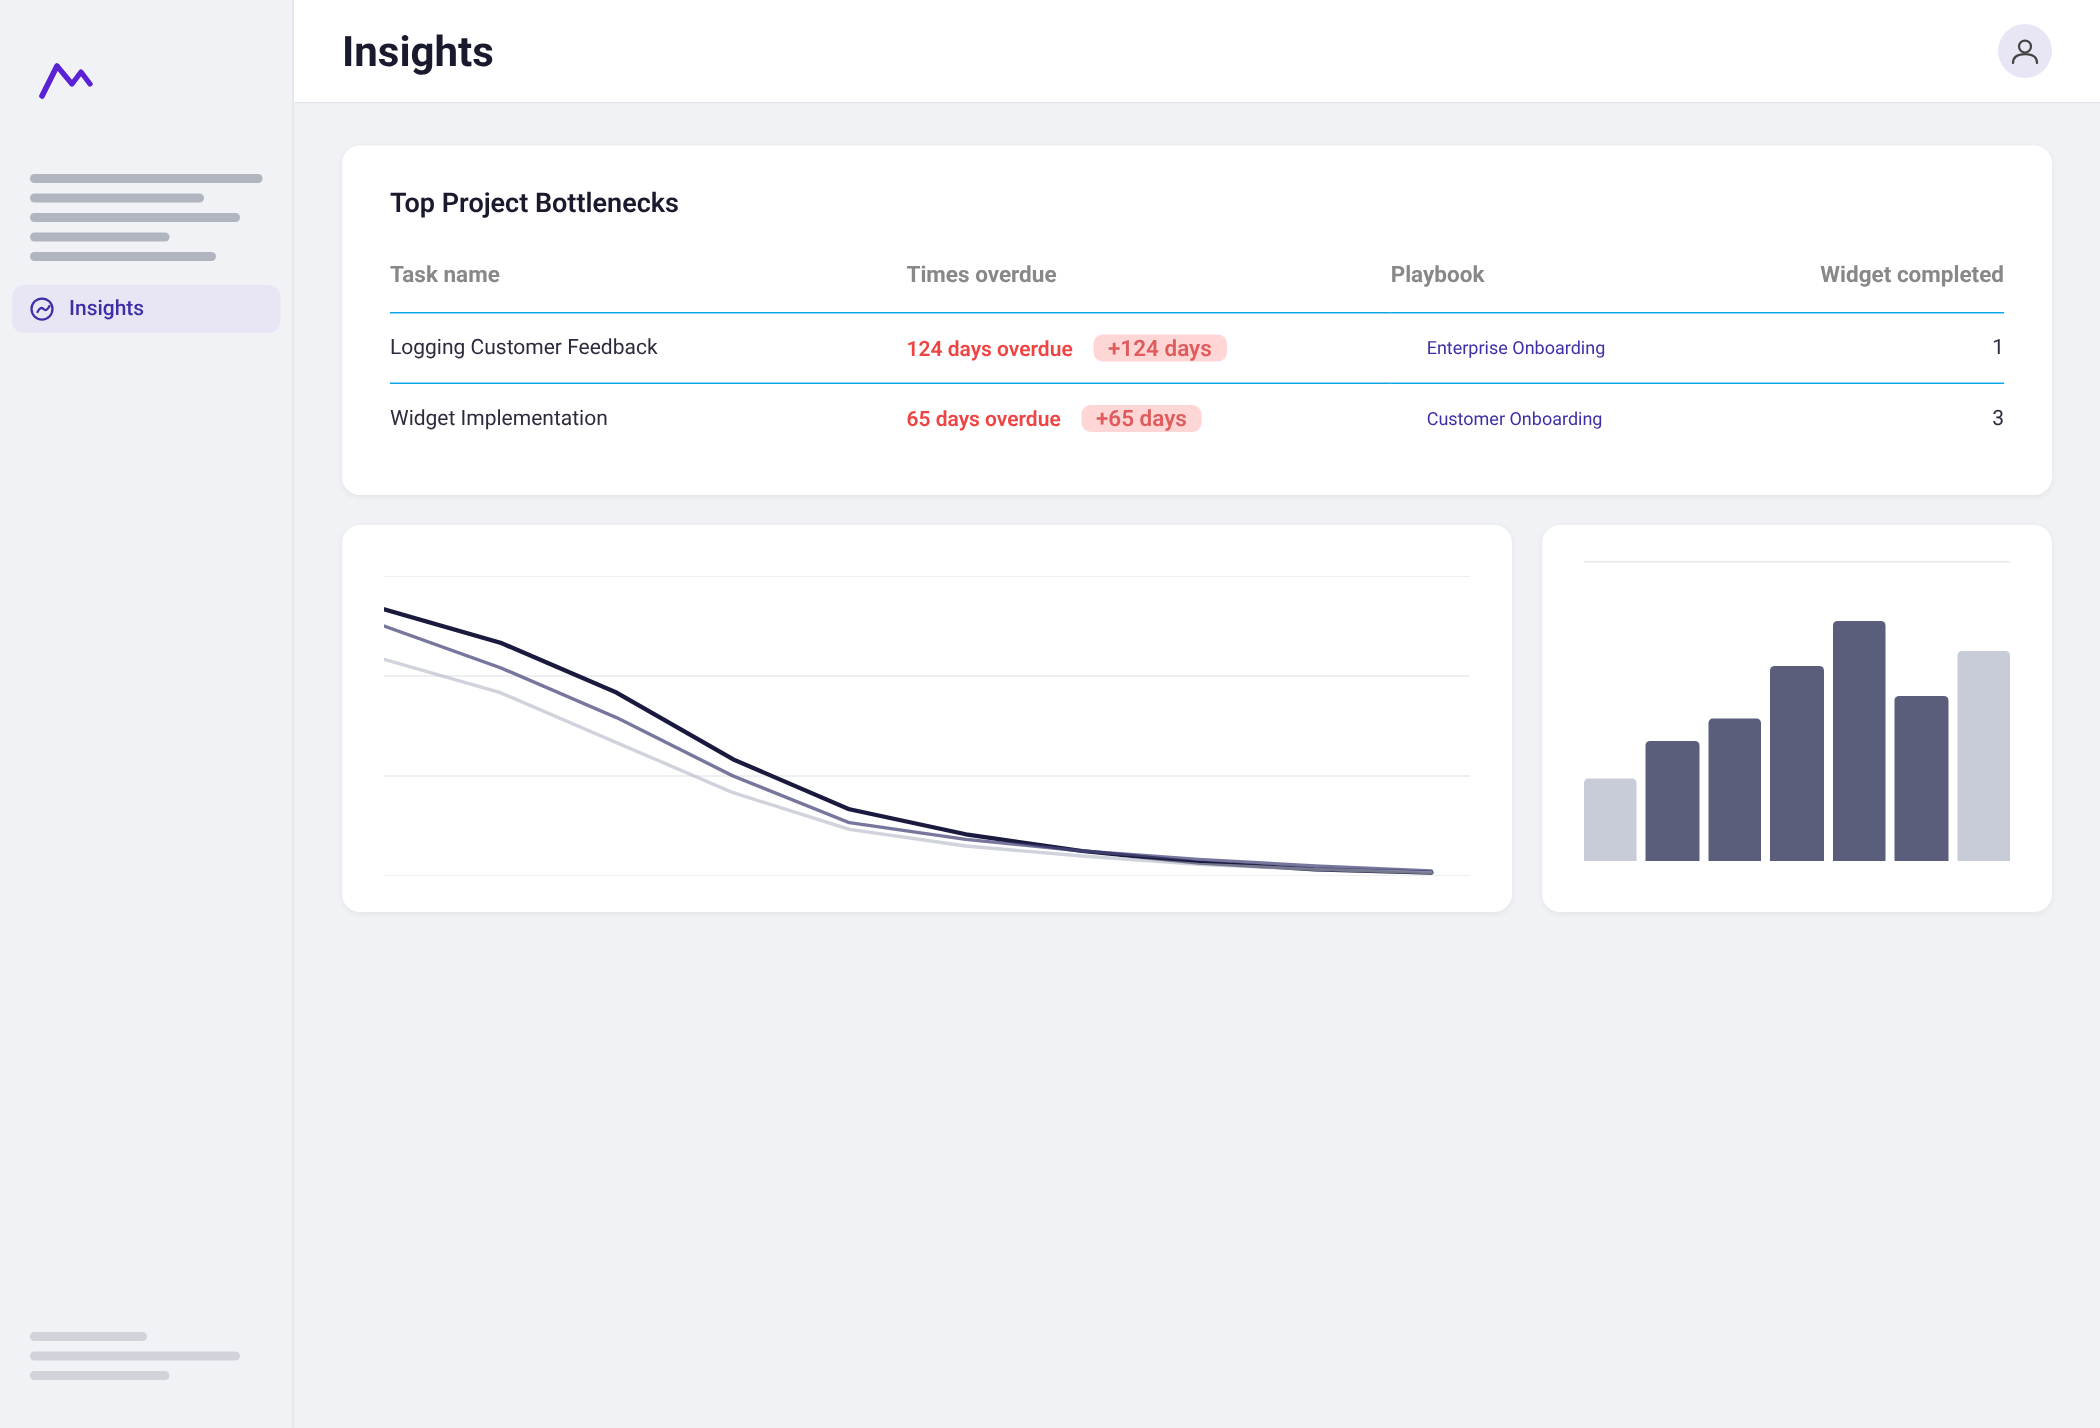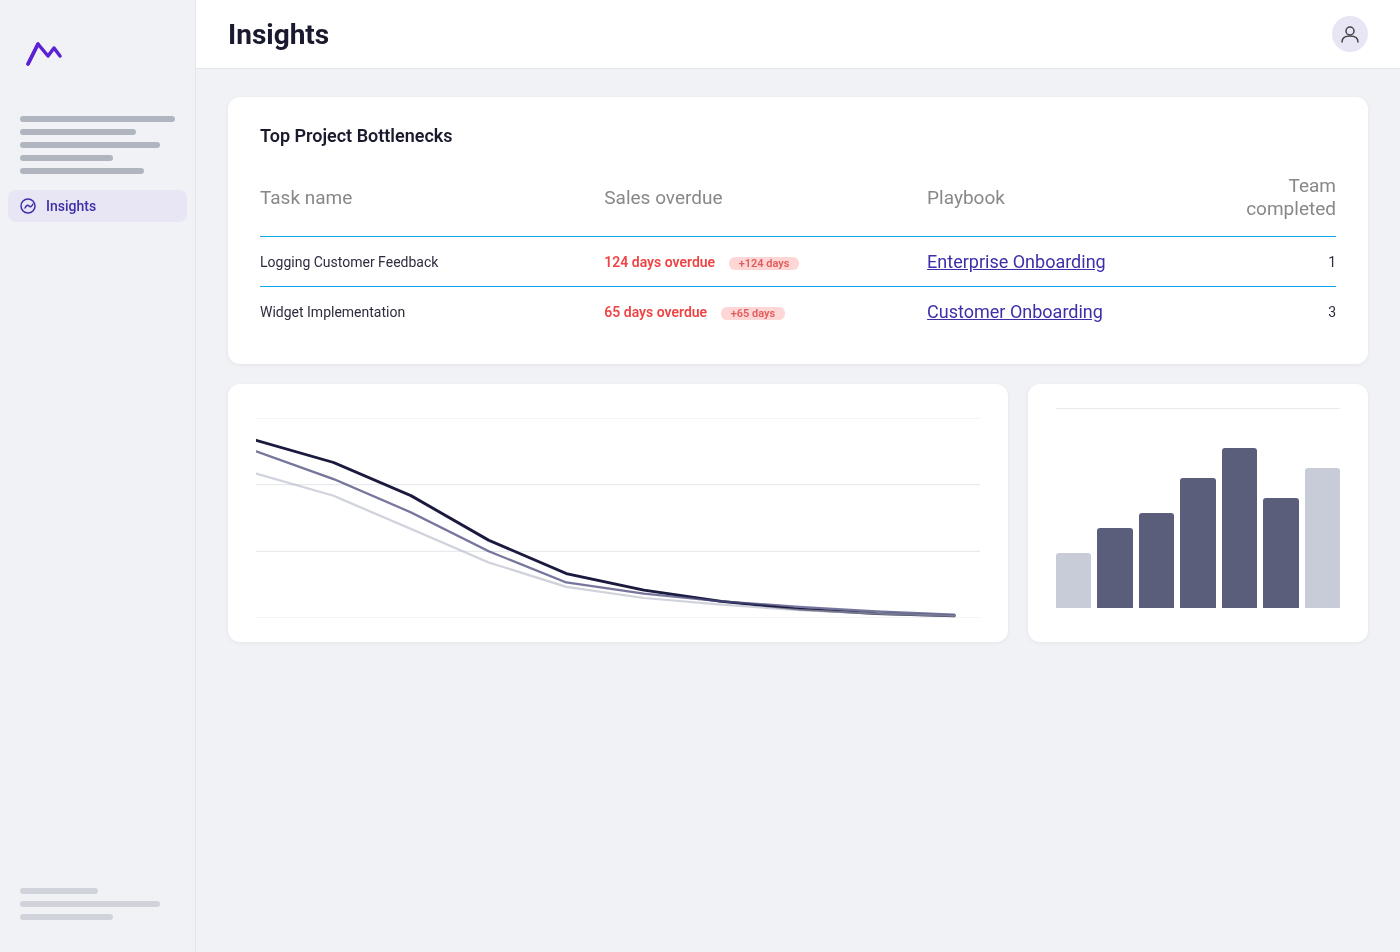--- a/index.html
+++ b/index.html
@@ -142,22 +142,22 @@
       margin-bottom: 20px;
     }
 
     
     .bottleneck-table {
       width: 100%;
       border-collapse: collapse;
     }
     .bottleneck-table th {
       text-align: left;
-      font-size: 19px;
-      font-weight: 400;
+      font-size: 15px;
+      font-weight: 700;
       color: #888;
       padding: 8px 0 16px;
       border-bottom: none;
     }
     .bottleneck-table th:last-child {
       text-align: right;
     }
     .bottleneck-table td {
       padding: 14px 0;
       font-size: 14px;
@@ -173,33 +173,33 @@
     .col-times { width: 13%; }
 
     .days-overdue-text {
       font-weight: 600;
       color: #ef4444;
     }
     .days-badge {
       display: inline-block;
       padding: 0 10px;
       border-radius: 6px;
-      font-size: 11px;
+      font-size: 15px;
       font-weight: 600;
       margin-left: 10px;
     }
     .badge-pink {
       background: #ffd6d6;
       color: #e05c5c;
     }
     .playbook-link {
       color: #3d2fa8;
-      text-decoration: underline;
       cursor: pointer;
-      font-size: 18px;
+      font-size: 12px;
+      margin-left: 24px;
     }
 
     
     .charts-row {
       display: flex;
       gap: 20px;
     }
     .chart-card {
       background: #fff;
       border-radius: 12px;
@@ -306,23 +306,23 @@
   </header>
 
   <div class="content">
 
     <div class="card">
       <div class="card-title">Top Project Bottlenecks</div>
       <table class="bottleneck-table">
         <thead>
           <tr>
             <th class="col-task">Task name</th>
-            <th class="col-days">Sales overdue</th>
+            <th class="col-days">Times overdue</th>
             <th class="col-playbook">Playbook</th>
-            <th class="col-times">Team completed</th>
+            <th class="col-times">Widget completed</th>
           </tr>
         </thead>
         <tbody id="bottlenecks-tbody">
 
         <tr>
       <td class="col-task">Logging Customer Feedback</td>
       <td class="col-days">
         <span class="days-overdue-text">124 days overdue</span>
         <span class="days-badge badge-pink">+124 days</span>
       </td>

